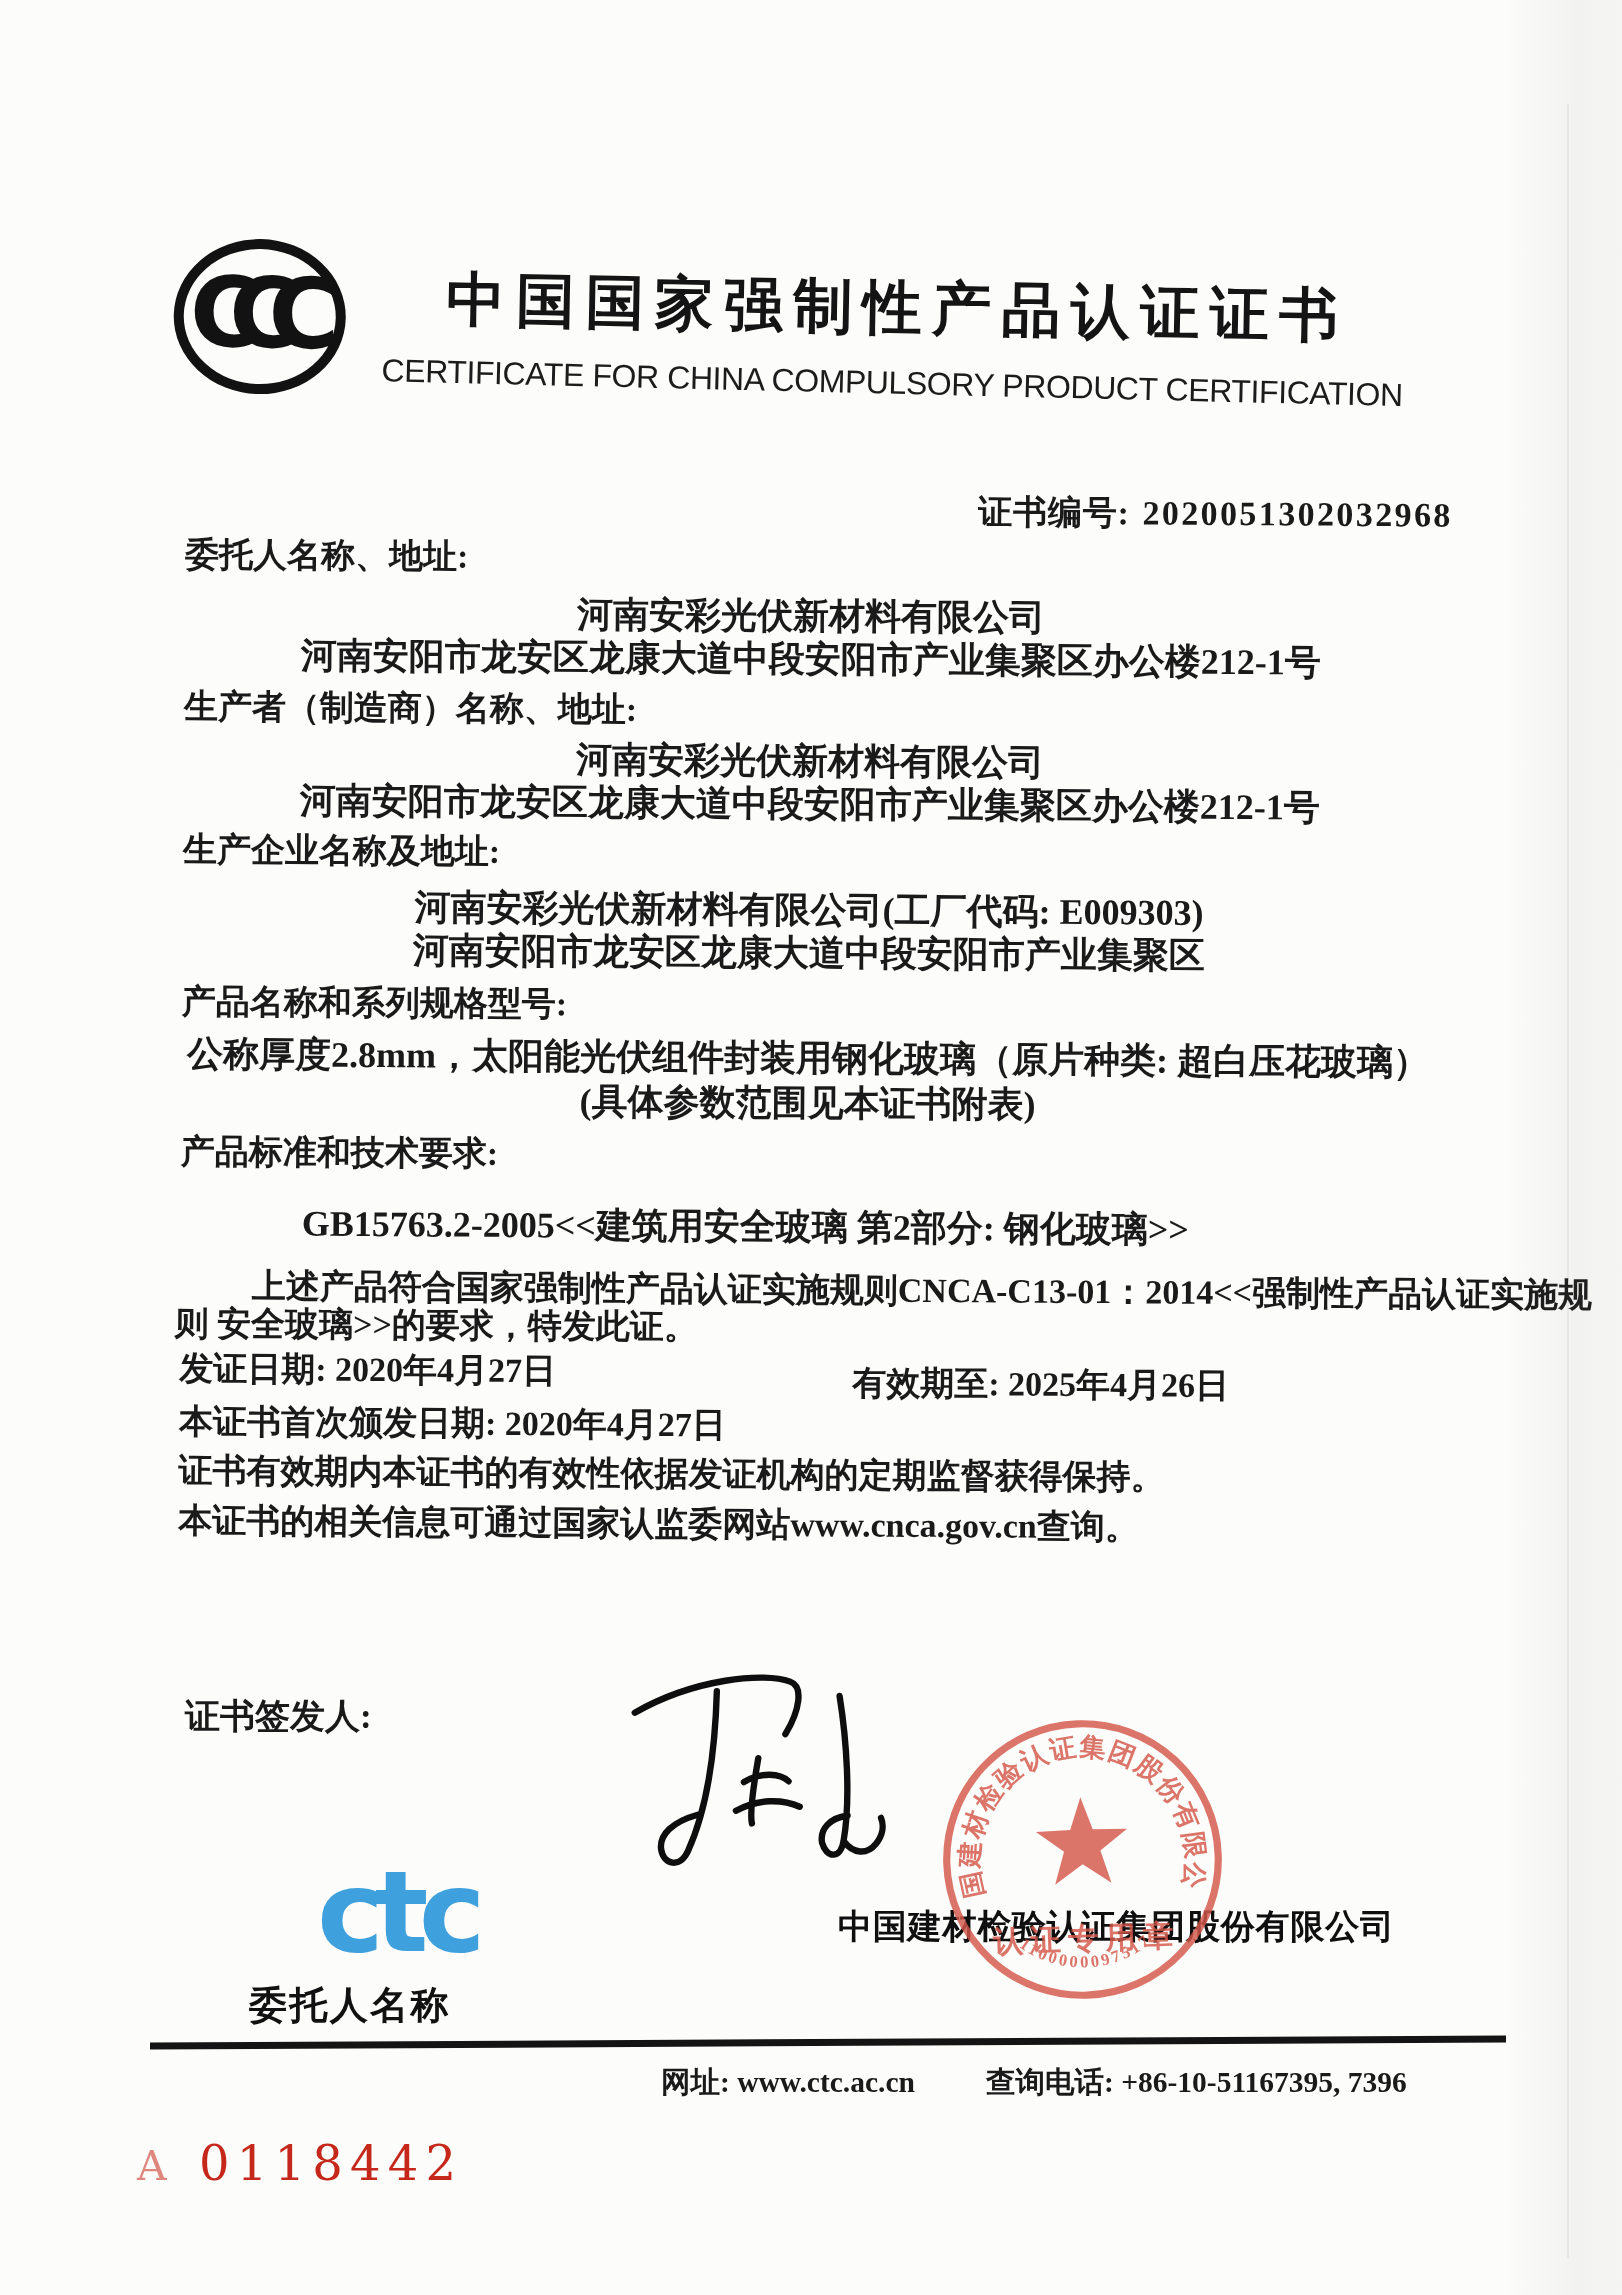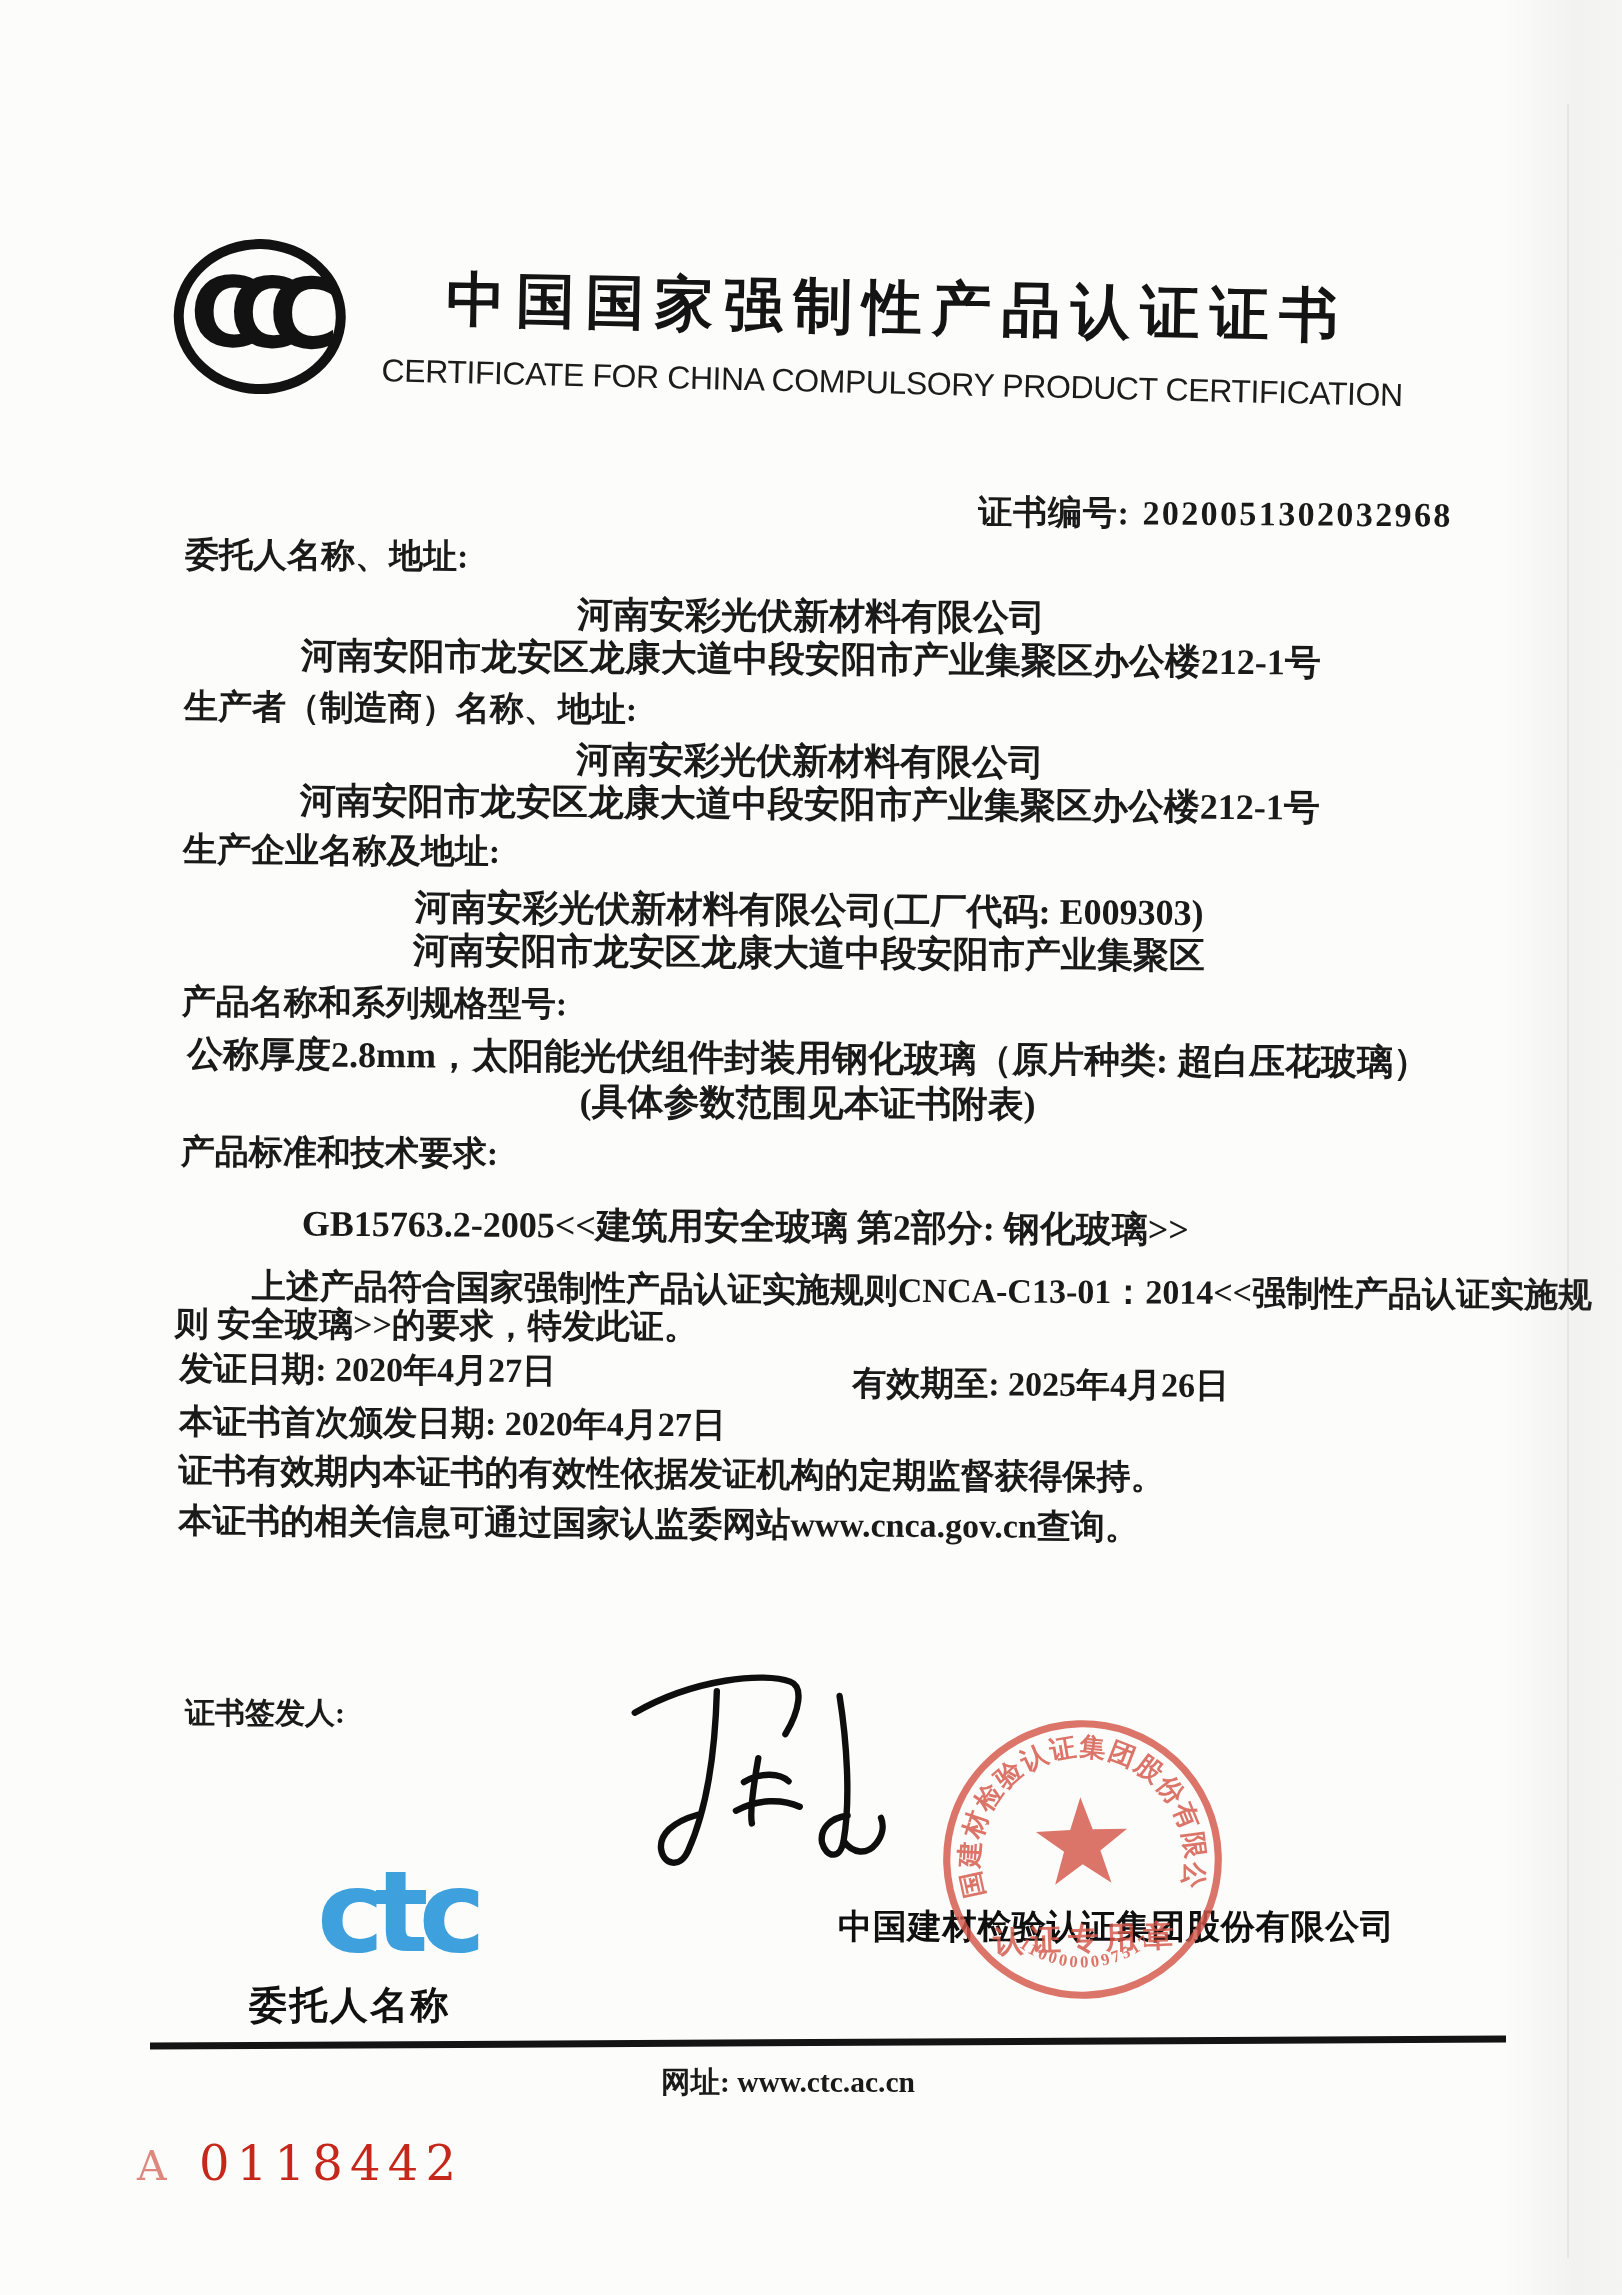--- a/index.html
+++ b/index.html
@@ -41,21 +41,21 @@
   .body-rot{position:absolute;left:0;top:0;width:1623px;height:1676px;
     transform:rotate(.4deg);transform-origin:798px 559px;}
   .label{font-size:34px;font-weight:700;}
   .cline{left:0;width:1623px;text-align:center;font-size:36px;font-weight:700;}
   .cline.narrow{width:1500px;}
   .certno{left:978px;top:488px;font-size:34px;font-weight:700;letter-spacing:0.8px;}
   .certno .val{margin-left:12.8px;letter-spacing:2.4px;}
   .stmt{font-size:34px;font-weight:700;}
   .note{font-size:34px;font-weight:700;}
   
-  .signer-label{left:185px;top:1693px;font-size:30px;font-weight:700;}
+  .signer-label{left:185px;top:1693px;font-size:35px;font-weight:700;}
   .signature-svg{position:absolute;left:463px;top:1637px;width:479px;height:263px;}
   .signature-svg path{stroke:#0e0e0e;stroke-width:8;fill:none;
     stroke-linecap:round;stroke-linejoin:round;}
   .ctc-logo{
     left:273px;top:1856px;font-family:"DejaVu Sans",sans-serif;
     font-size:113px;font-weight:800;letter-spacing:-9.6px;
     color:var(--ctc_blue);line-height:1;margin-left:44px;
   }
   .ctc-caption{left:249px;top:1980px;font-size:38px;font-weight:700;letter-spacing:2.4px;color:#111;}
   .issuer-company{left:838px;top:1904px;font-size:34px;font-weight:700;letter-spacing:0.8px;color:#0f0f0f;}
@@ -159,20 +159,21 @@
       <textPath href="#sealRing" startOffset="50%">中国建材检验认证集团股份有限公司</textPath>
     </text>
     <text x="2" y="112" class="seal-text center" text-anchor="middle">认证专用章</text>
     <text class="seal-text code" text-anchor="middle">
       <textPath href="#sealNum" startOffset="50%">1100000097517</textPath>
     </text>
   </svg>
 
   <div class="footer-divider"></div>
   <div class="abs footer-text" style="left:661px;top:2063px;">网址: www.ctc.ac.cn</div>
+  <div class="abs footer-text" style="left:986px;top:2063px;">查询电话: +86-10-51167395, 7396</div>
 
   <div class="abs serial-prefix">A</div>
   <div class="abs serial-number">0118442</div>
 
   <div class="scan-band"></div>
   <div class="scan-line"></div>
 </div>
 
 
 </body></html>

